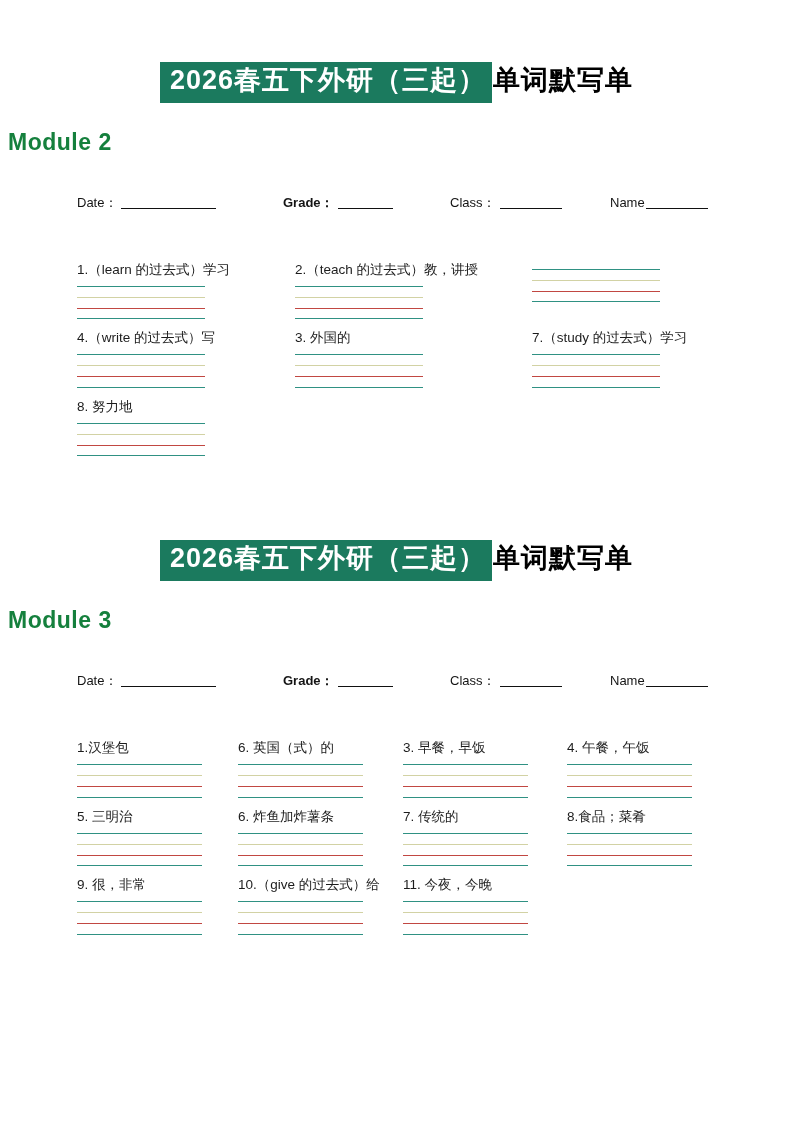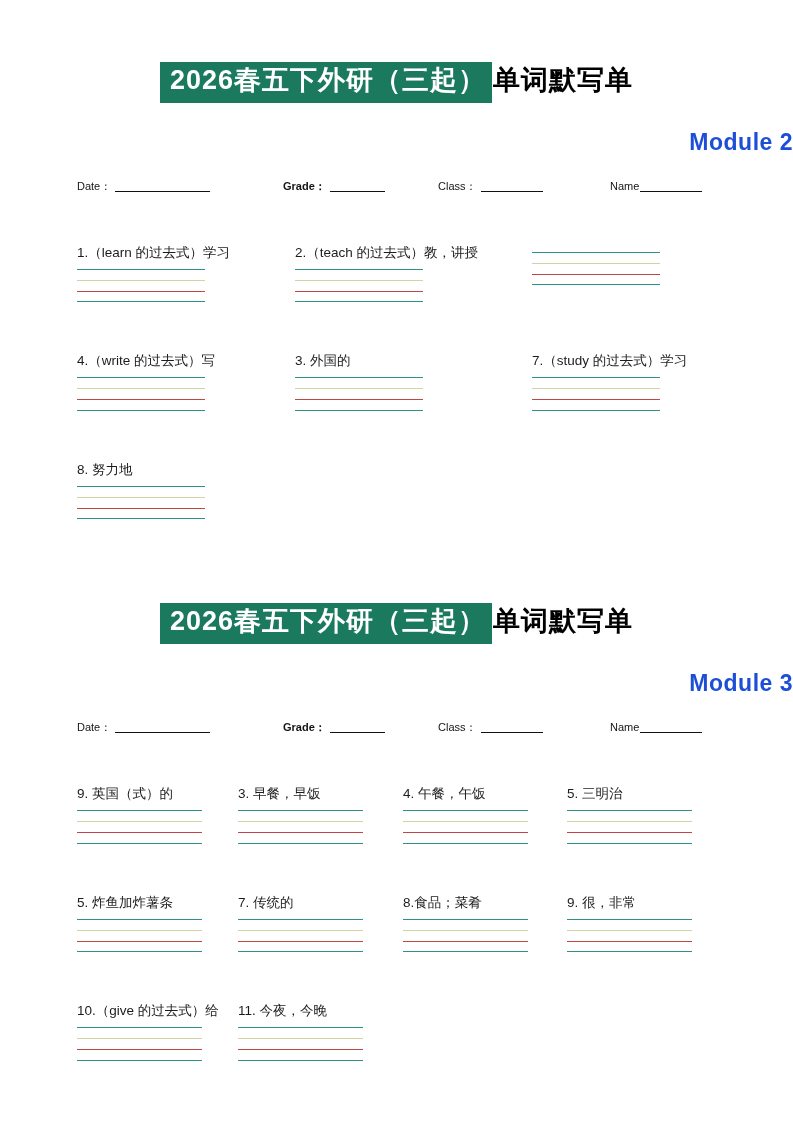--- a/index.html
+++ b/index.html
@@ -29,57 +29,56 @@
     display: inline-block;
     background: var(--banner-bg, #1b7a5e);
     color: #ffffff;
     padding: 2px 6px 5px 10px;
   }
   .title-rest { color: #000; margin-left: 1px; }
 
   
   .module-title {
     margin: 26px 0 0 8px;
-    text-align: right;
+    text-align: left;
     font-size: 23px;
     font-weight: bold;
-    color: #1d4ed8;
+    color: #15803d;
     letter-spacing: 0.5px;
   }
 
   
   .info-row {
     position: relative;
     height: 22px;
-    margin-top: 21px;
-    font-size: 11px;
+    margin-top: 38px;
+    font-size: 13px;
     color: #141414;
   }
   .info-group { position: absolute; top: 0; white-space: nowrap; }
   .info-date  { left: 77px; }
   .info-grade { left: 283px; font-weight: bold; }
-  .info-class { left: 438px; }
+  .info-class { left: 450px; }
   .info-name  { left: 610px; }
   .uline {
     display: inline-block;
     height: 12px;
     border-bottom: 1.4px solid #111;
     transform: translateY(2px);
     margin-left: 4px;
   }
   .uline-date  { width: 95px; }
   .uline-grade { width: 55px; }
   .uline-class { width: 62px; }
   .uline-name  { width: 62px; margin-left: 1px; }
 
   
   .word-grid {
     display: grid;
     margin: 45px 20px 0 77px;
-    row-gap: 40px;
   }
   .cols-3 { grid-template-columns: 218px 237px 1fr; }
   .cols-4 { grid-template-columns: 161px 165px 164px 1fr; }
 
   .word-item { min-height: 58px; }
   .word-label {
     font-size: 13.5px;
     line-height: 17px;
     color: #1c1c1c;
     white-space: nowrap;
@@ -179,21 +178,30 @@
     </div>
     <h2 class="module-title">Module 3</h2>
     <div class="info-row">
       <span class="info-group info-date"><span>Date：</span><span class="uline uline-date"></span></span>
       <span class="info-group info-grade"><span>Grade：</span><span class="uline uline-grade"></span></span>
       <span class="info-group info-class"><span>Class：</span><span class="uline uline-class"></span></span>
       <span class="info-group info-name"><span>Name</span><span class="uline uline-name"></span></span>
     </div>
     <div class="word-grid cols-4">
         <div class="word-item">
-          <div class="word-label">9. 英国（式）的</div>
+          <div class="word-label">1.汉堡包</div>
+          <div class="four-line-grid">
+            <div class="wline l1"></div>
+            <div class="wline l2"></div>
+            <div class="wline l3"></div>
+            <div class="wline l4"></div>
+          </div>
+        </div>
+        <div class="word-item">
+          <div class="word-label">6. 英国（式）的</div>
           <div class="four-line-grid">
             <div class="wline l1"></div>
             <div class="wline l2"></div>
             <div class="wline l3"></div>
             <div class="wline l4"></div>
           </div>
         </div>
         <div class="word-item">
           <div class="word-label">3. 早餐，早饭</div>
           <div class="four-line-grid">
@@ -215,21 +223,21 @@
         <div class="word-item">
           <div class="word-label">5. 三明治</div>
           <div class="four-line-grid">
             <div class="wline l1"></div>
             <div class="wline l2"></div>
             <div class="wline l3"></div>
             <div class="wline l4"></div>
           </div>
         </div>
         <div class="word-item">
-          <div class="word-label">5. 炸鱼加炸薯条</div>
+          <div class="word-label">6. 炸鱼加炸薯条</div>
           <div class="four-line-grid">
             <div class="wline l1"></div>
             <div class="wline l2"></div>
             <div class="wline l3"></div>
             <div class="wline l4"></div>
           </div>
         </div>
         <div class="word-item">
           <div class="word-label">7. 传统的</div>
           <div class="four-line-grid">

